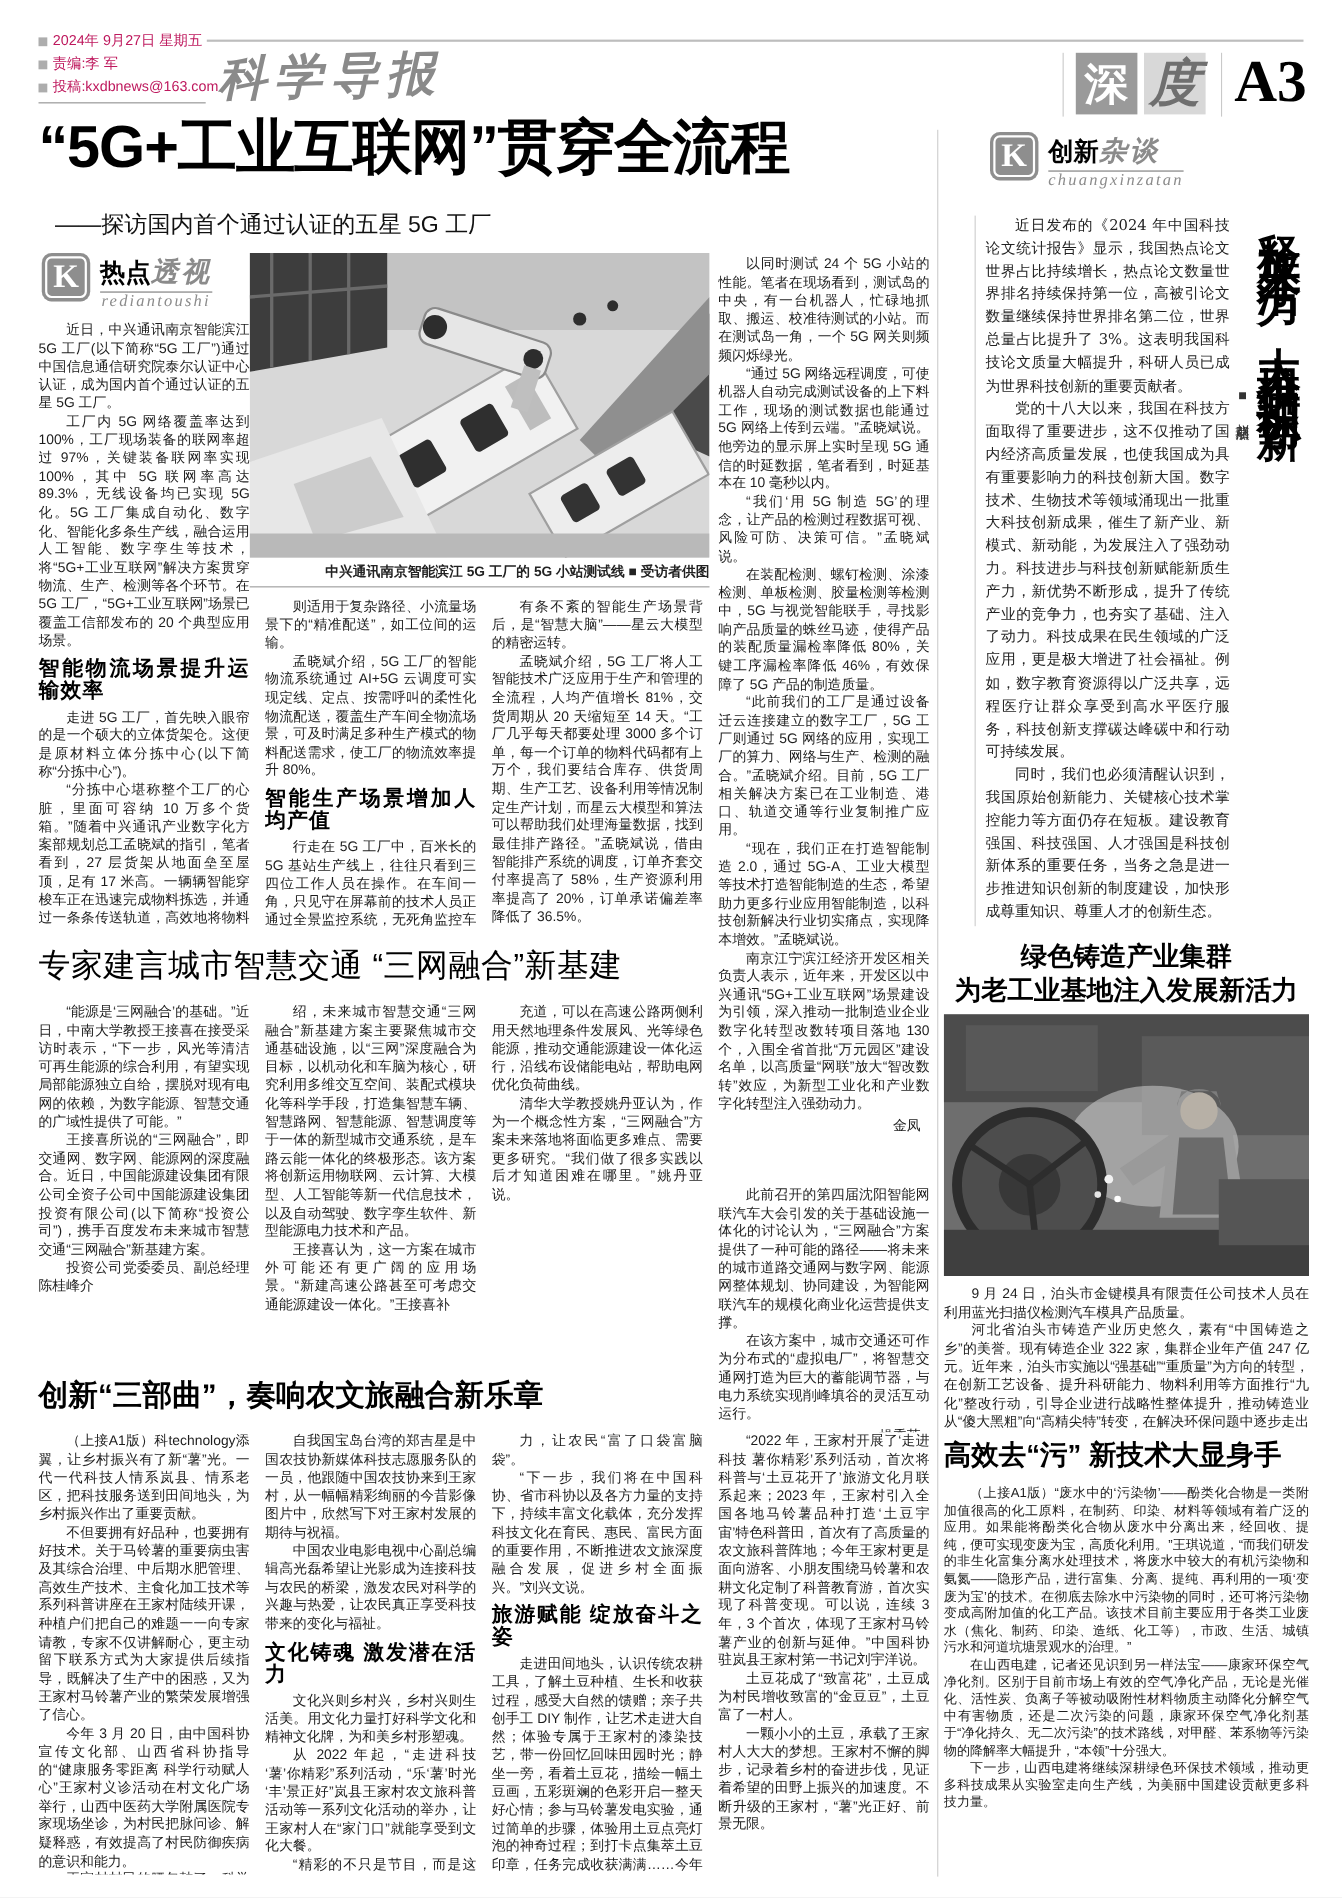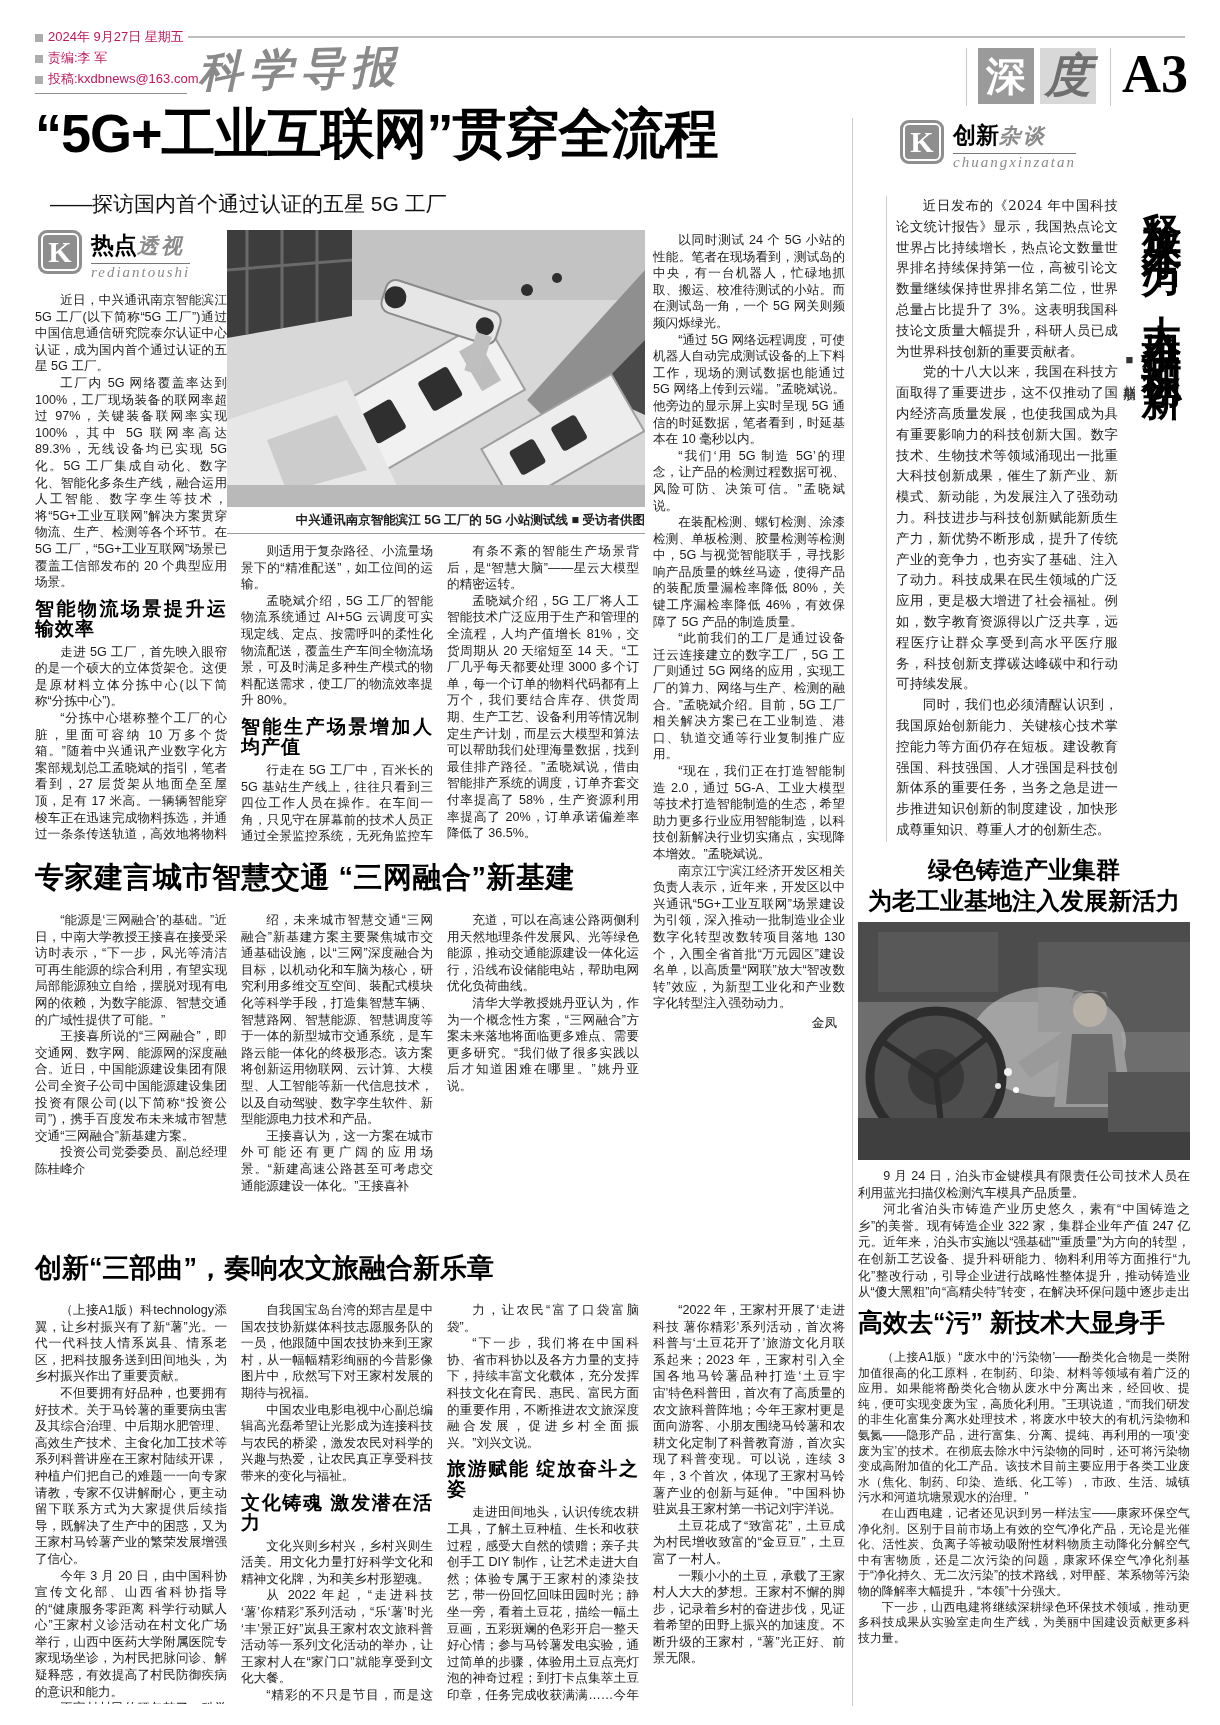--- a/index.html
+++ b/index.html
@@ -15,33 +15,33 @@
             font-size:44px;letter-spacing:7px;transform:rotate(-1.5deg);white-space:nowrap;}
   .ed-sep{width:1px;background:#c9c9c9;}
   .ed-box1{width:56px;height:56px;background:#9a9a9a;color:#fff;font-weight:900;font-size:40px;
            display:flex;align-items:center;justify-content:center;}
   .ed-box2{width:56px;height:56px;background:#d8d8d8;color:#6f6f6f;font-family:"DejaVu Serif",serif;
            font-style:italic;font-weight:bold;font-size:46px;display:flex;align-items:center;justify-content:center;}
   .ed-a3{font-family:"Liberation Serif",serif;font-weight:900;font-size:54px;color:#000;line-height:56px;}
   
   .h-main{font-size:54px;font-weight:900;letter-spacing:-1px;color:#000;white-space:nowrap;}
   .h-deck{font-size:21px;color:#111;white-space:nowrap;}
-  .h2{font-size:29px;font-weight:700;color:#000;white-space:nowrap;letter-spacing:0.5px;}
+  .h2{font-size:29px;font-weight:400;color:#000;white-space:nowrap;letter-spacing:0.5px;}
   .h2b{font-size:27px;font-weight:900;color:#000;white-space:nowrap;}
   .h-right{font-size:24px;font-weight:900;color:#000;text-align:center;line-height:31px;}
   .h-right2{font-size:25px;font-weight:900;color:#000;white-space:nowrap;}
   
   .kicker{display:flex;gap:9px;align-items:flex-start;}
   .kbadge{width:44px;height:44px;background:#8e8e8e;border-radius:9px;color:#fff;flex:0 0 44px;
           font-family:"Liberation Serif",serif;font-weight:700;font-size:30px;
           display:flex;align-items:center;justify-content:center;
           box-shadow:inset 0 0 0 3px #8e8e8e, inset 0 0 0 5px #ffffff;}
   .krow1{white-space:nowrap;}
   .kbold{font-size:23px;font-weight:900;color:#000;}
-  .kscript{font-size:21px;font-family:"DejaVu Serif",serif;font-style:italic;color:#8b8b8b;font-weight:bold;letter-spacing:3px;}
+  .kscript{font-size:25px;font-family:"DejaVu Serif",serif;font-style:italic;color:#8b8b8b;font-weight:bold;letter-spacing:3px;}
   .krule{border-top:1.5px solid #777;margin-top:2px;}
   .kpinyin{font-family:"Liberation Serif",serif;font-style:italic;color:#8b8b8b;font-size:15px;text-align:center;letter-spacing:2px;}
   
   .body-col{position:absolute;overflow:hidden;text-align:justify;color:#1c1c1c;}
   .body-col .para{margin:0;text-indent:2em;font-size:12.6px;line-height:16.6px;}
   .body-col h3.sub{margin:8px 0 5px;font-size:19px;line-height:20px;font-weight:700;color:#000;letter-spacing:1px;}
   .body-col .byline{margin:3px 0 0;text-align:right;font-size:12.6px;line-height:16.6px;padding-right:8px;}
   .kaiti .para{font-family:"DejaVu Serif","Liberation Serif",serif;font-size:13.4px;line-height:20.8px;color:#222;}
   .smallbody .para{font-size:11.9px;line-height:15.6px;}
   
@@ -214,20 +214,25 @@
       <p class="para">投资公司党委委员、副总经理陈桂峰介</p>
     </div>
   <div class="body-col" style="left:241px;top:912px;width:192px;height:328px;">
       <p class="para">绍，未来城市智慧交通“三网融合”新基建方案主要聚焦城市交通基础设施，以“三网”深度融合为目标，以机动化和车脑为核心，研究利用多维交互空间、装配式模块化等科学手段，打造集智慧车辆、智慧路网、智慧能源、智慧调度等于一体的新型城市交通系统，是车路云能一体化的终极形态。该方案将创新运用物联网、云计算、大模型、人工智能等新一代信息技术，以及自动驾驶、数字孪生软件、新型能源电力技术和产品。</p>
       <p class="para">王接喜认为，这一方案在城市外可能还有更广阔的应用场景。“新建高速公路甚至可考虑交通能源建设一体化。”王接喜补</p>
     </div>
   <div class="body-col" style="left:447px;top:912px;width:192px;height:328px;">
       <p class="para">充道，可以在高速公路两侧利用天然地理条件发展风、光等绿色能源，推动交通能源建设一体化运行，沿线布设储能电站，帮助电网优化负荷曲线。</p>
       <p class="para">清华大学教授姚丹亚认为，作为一个概念性方案，“三网融合”方案未来落地将面临更多难点、需要更多研究。“我们做了很多实践以后才知道困难在哪里。”姚丹亚说。</p>
     </div>
+  <div class="body-col" style="left:653px;top:1078px;width:192px;height:224px;">
+      <p class="para">此前召开的第四届沈阳智能网联汽车大会引发的关于基础设施一体化的讨论认为，“三网融合”方案提供了一种可能的路径——将未来的城市道路交通网与数字网、能源网整体规划、协同建设，为智能网联汽车的规模化商业化运营提供支撑。</p>
+      <p class="para">在该方案中，城市交通还可作为分布式的“虚拟电厂”，将智慧交通网打造为巨大的蓄能调节器，与电力系统实现削峰填谷的灵活互动运行。</p>
+      <p class="byline">操秀英</p>
+    </div>
 
   <div class="abs h2b" style="left:35px;top:1250px;">创新“三部曲”，奏响农文旅融合新乐章</div>
   <div class="body-col" style="left:35px;top:1302px;width:192px;height:402px;">
       <p class="para">（上接A1版）科technology添翼，让乡村振兴有了新“薯”光。一代一代科技人情系岚县、情系老区，把科技服务送到田间地头，为乡村振兴作出了重要贡献。</p>
       <p class="para">不但要拥有好品种，也要拥有好技术。关于马铃薯的重要病虫害及其综合治理、中后期水肥管理、高效生产技术、主食化加工技术等系列科普讲座在王家村陆续开课，种植户们把自己的难题一一向专家请教，专家不仅讲解耐心，更主动留下联系方式为大家提供后续指导，既解决了生产中的困惑，又为王家村马铃薯产业的繁荣发展增强了信心。</p>
       <p class="para">今年 3 月 20 日，由中国科协宣传文化部、山西省科协指导的“健康服务零距离 科学行动赋人心”王家村义诊活动在村文化广场举行，山西中医药大学附属医院专家现场坐诊，为村民把脉问诊、解疑释惑，有效提高了村民防御疾病的意识和能力。</p>
       <p class="para">王家村村民的腰包鼓了，科学文化素养提高了，生活品质也就越来越高。来</p>
     </div>
   <div class="body-col" style="left:241px;top:1302px;width:192px;height:402px;">
       <p class="para">自我国宝岛台湾的郑吉星是中国农技协新媒体科技志愿服务队的一员，他跟随中国农技协来到王家村，从一幅幅精彩绚丽的今昔影像图片中，欣然写下对王家村发展的期待与祝福。</p>

